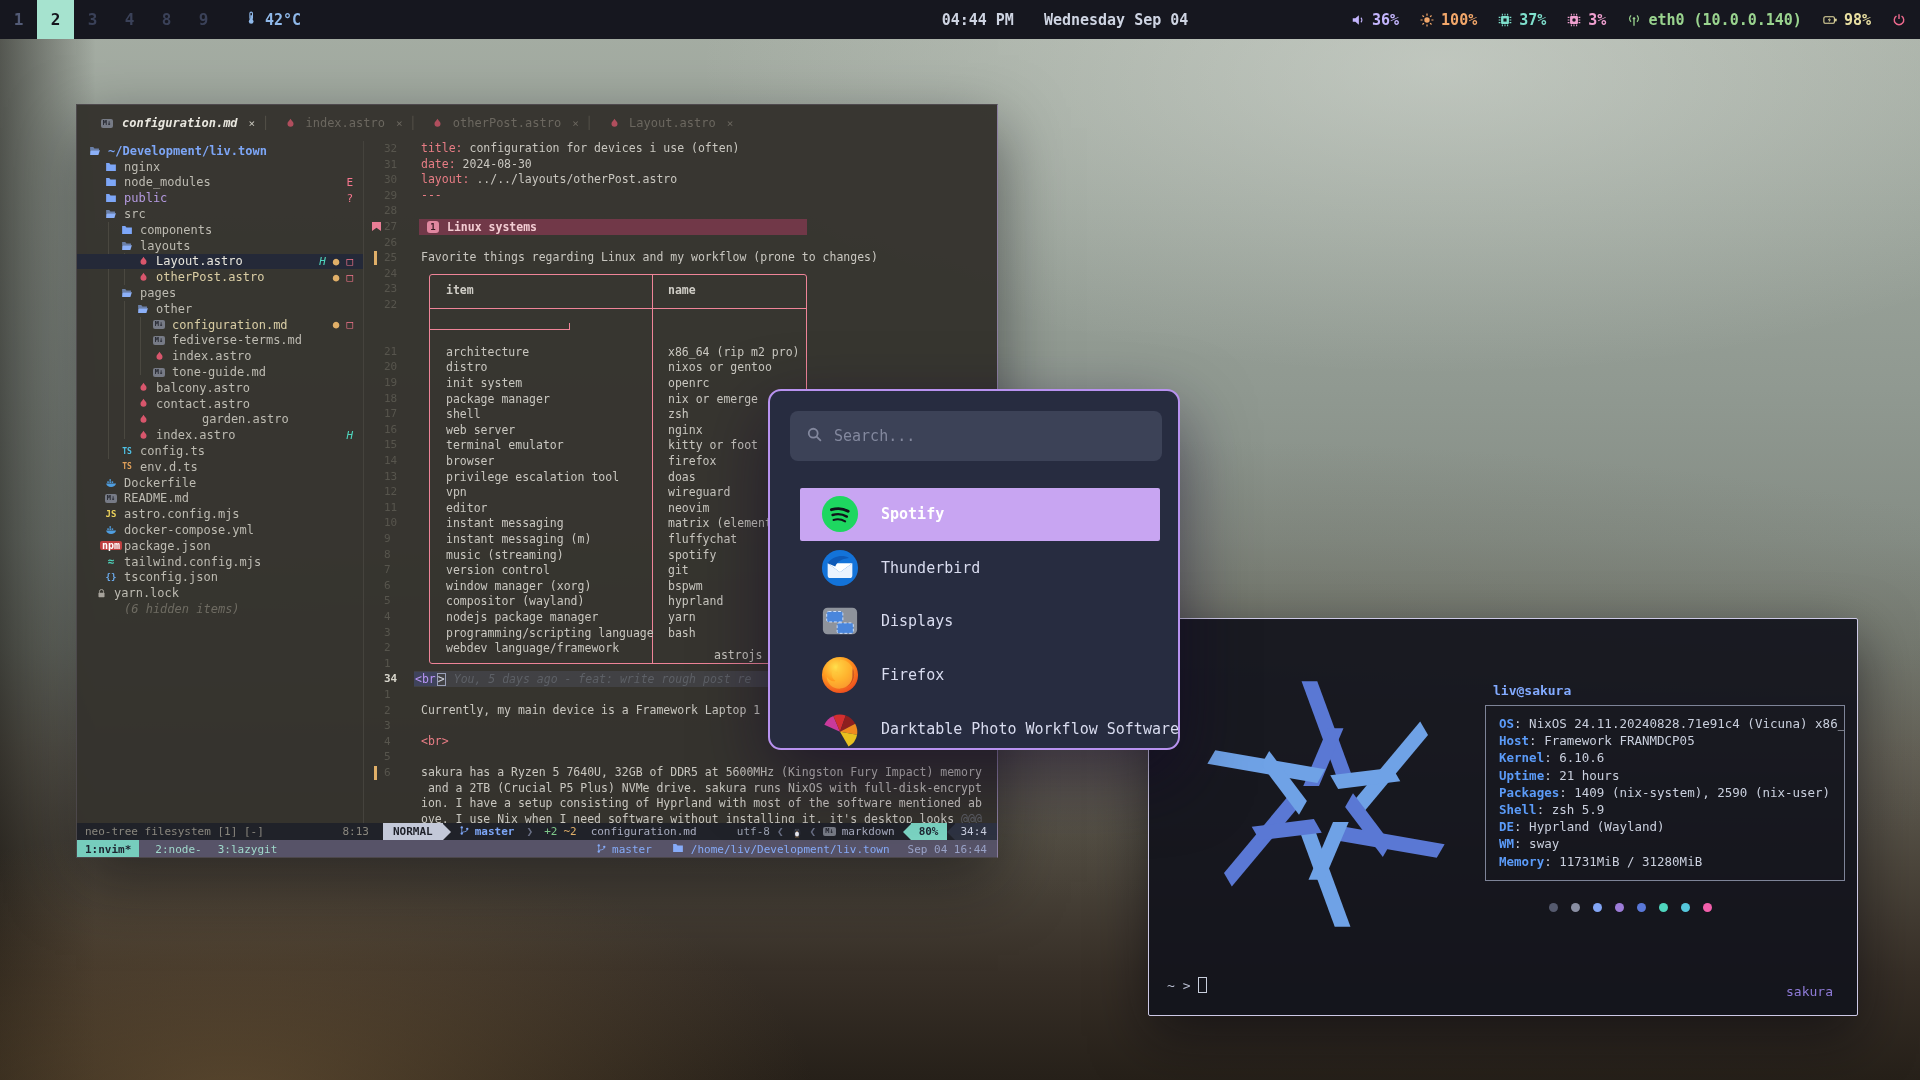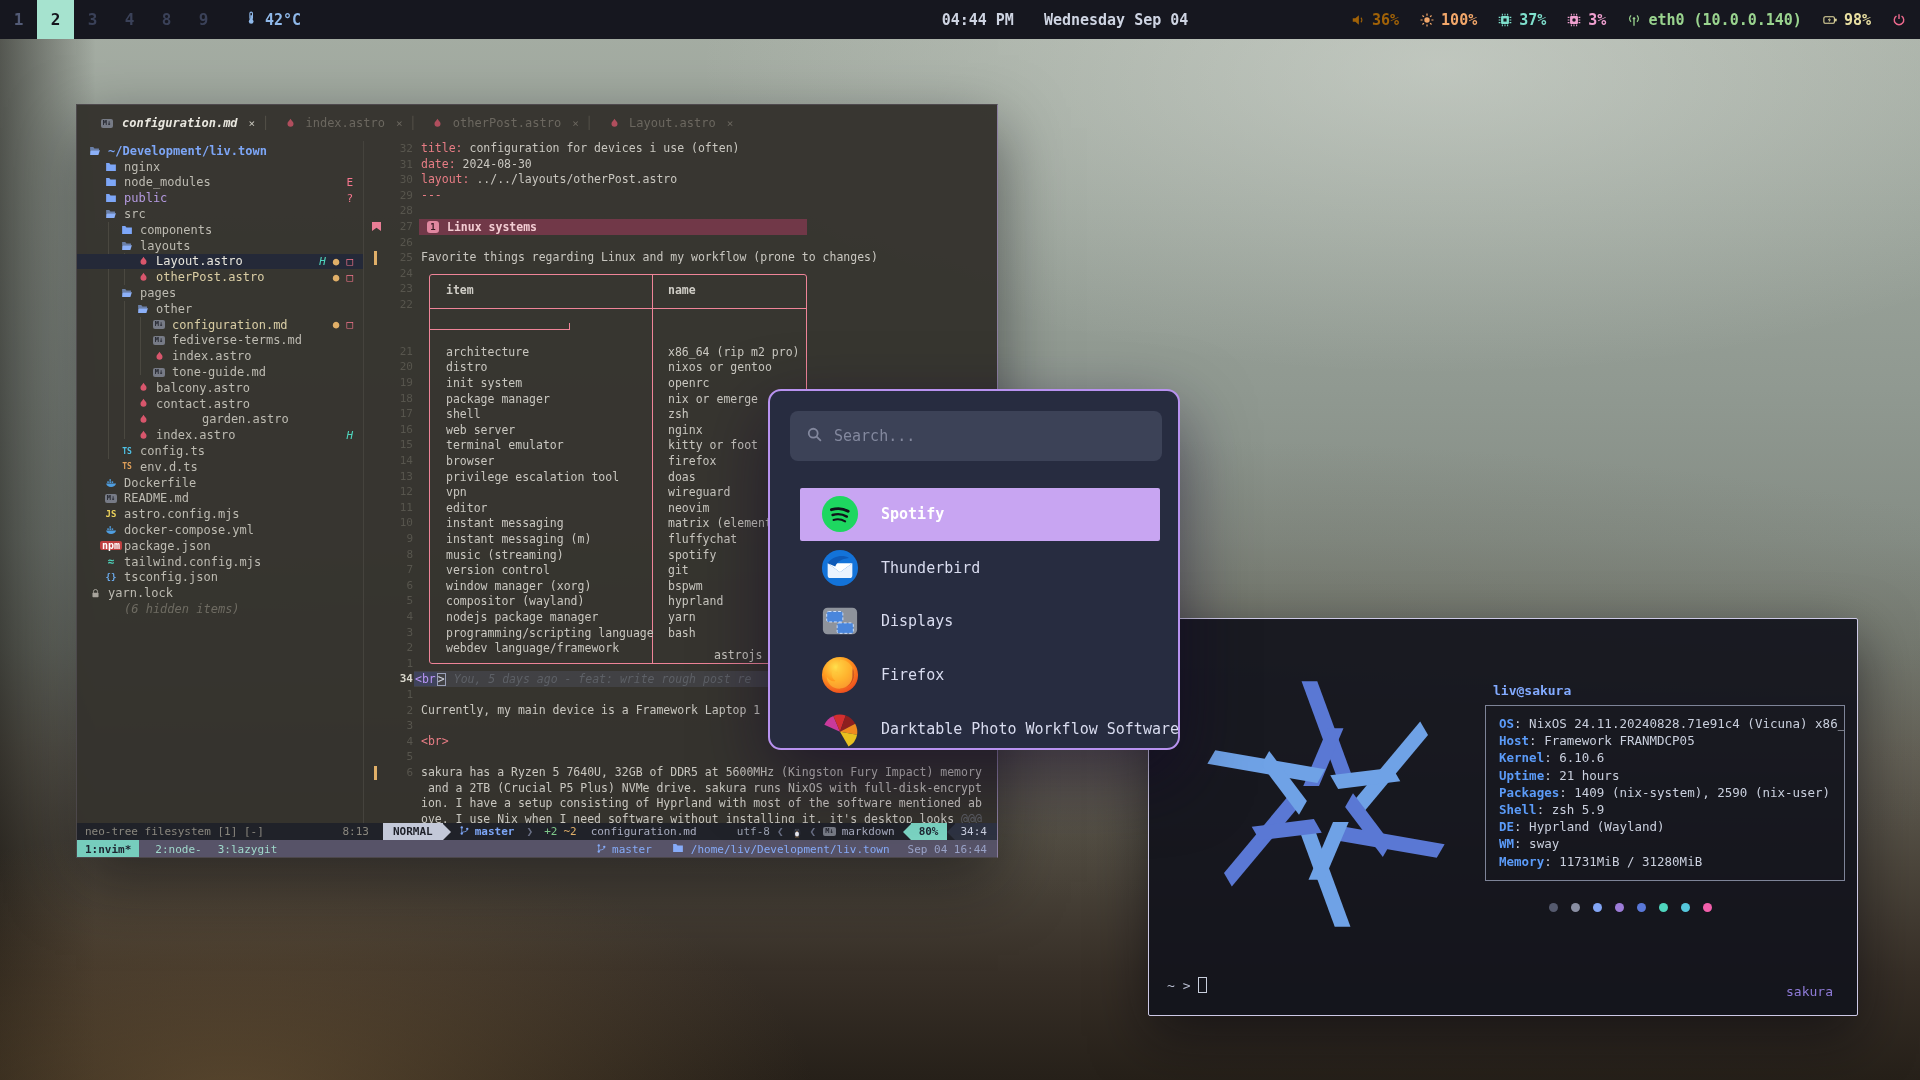--- a/index.html
+++ b/index.html
@@ -56,21 +56,21 @@
   .ic-astro{color:#d8566c}
   .ic-js{color:#e8cf5a;font-size:9px;font-weight:bold}.ic-docker{color:#4f9ee0}.ic-lock{color:#a8a49c}
   .ic-tailwind{color:#4fd6be;font-size:11px;font-weight:bold}
   .ic-json{color:#6aa8e8;font-size:9px;font-weight:bold}
   .ti-md{background:#777b86;color:#23252e;font-size:7px;font-weight:bold;border-radius:2px;padding:0 2px;height:9px;line-height:9px;}
   .ti-npm{background:#bf4040;color:#fff;font-size:10px;font-weight:bold;border-radius:2px;padding:0 2px;height:9px;line-height:9px;}
   .ti-ts{font-size:8px;font-weight:bold;}
   .vsep{position:absolute;left:286px;top:36px;height:682px;width:1px;background:#45433d;}
   
   .code{position:absolute;left:287px;top:36px;right:0;height:682px;overflow:hidden;font-size:11.5px;color:#c9c7c0;}
-  .gnum{position:absolute;left:3px;width:46px;text-align:right;font-size:11px;color:#57554d;height:15.6px;line-height:15.6px;}
+  .gnum{position:absolute;left:20px;width:46px;font-size:11px;color:#57554d;height:15.6px;line-height:15.6px;}
   .gnum.cur{color:#d8d6cc;font-weight:bold;}
   .sign-flag{position:absolute;left:8px;width:9px;height:9px;background:#e87d95;clip-path:polygon(0 0,100% 0,100% 100%,50% 65%,0 100%);}
   .sign-change{position:absolute;left:10px;width:3px;height:14px;background:#e0af68;}
   .cline{position:absolute;height:15.6px;line-height:15.6px;white-space:pre;}
   .fm-key{color:#e87d85;}
   .fm-delim{color:#e87d85;}
   .heading-bar{position:absolute;left:55px;width:388px;height:15.6px;background:#713848;display:flex;align-items:center;padding-left:8px;gap:8px;color:#f3cdd3;font-weight:bold;}
   .h-chip{width:12px;height:12px;border-radius:3px;background:#e087a0;color:#3a1a24;font-size:9px;font-weight:bold;display:inline-flex;align-items:center;justify-content:center;}
   
   .mdtable{position:absolute;left:65px;top:133px;width:378px;height:390px;border:1px solid #ef8498;border-radius:3px;}
@@ -154,21 +154,21 @@
           <circle cx="8.2" cy="11.9" r="2.7"></circle>
           <path d="M8.2 4.8v5.4" stroke="currentColor" stroke-width="1.8"></path>
         </svg></span>
     <span>42°C</span>
   </div>
   <div class="clock">
     <span>04:44 PM</span>
     <span>Wednesday Sep 04</span>
   </div>
   <div class="mods">
-      <span class="mod" style="color: #a16207;">
+      <span class="mod" style="color: #c4b5fd;">
         <svg viewBox="0 0 16 16" width="14" height="14" fill="currentColor">
           <path d="M2 6h3l4-3.5v11L5 10H2z"></path>
           <path d="M11.3 5.4c1.5 1.3 1.5 3.9 0 5.2" fill="none" stroke="currentColor" stroke-width="1.3"></path>
         </svg>
         <b>36%</b>
       </span>
       <span class="mod" style="color: rgb(242, 167, 106);">
         <svg viewBox="0 0 16 16" width="14" height="14" fill="currentColor">
           <circle cx="8" cy="8" r="3.1"></circle>
           <path d="M8 .6V3M8 13v2.4M.6 8H3M13 8h2.4M2.8 2.8l1.7 1.7M11.5 11.5l1.7 1.7M13.2 2.8l-1.7 1.7M4.5 11.5l-1.7 1.7" stroke="currentColor" stroke-width="1.4" fill="none"></path>
@@ -494,21 +494,21 @@
           <span class="ic-tailwind">≈</span>
         </span>
         <span class="lbl ">tailwind.config.mjs</span>
       </div>
       <div class="trow" style="top: 428.6px; padding-left: 26px;">
         <span class="fic">
           <span class="ic-json">{}</span>
         </span>
         <span class="lbl ">tsconfig.json</span>
       </div>
-      <div class="trow" style="top: 444.4px; padding-left: 10px;">
+      <div class="trow" style="top: 444.4px; padding-left: 16px;">
         <span class="fic ic-lock">
           <svg viewBox="0 0 16 16" width="11" height="11" fill="currentColor">
             <path d="M5 7V5.2a3 3 0 0 1 6 0V7" fill="none" stroke="currentColor" stroke-width="1.4"></path>
             <rect x="3.6" y="7" width="8.8" height="6.4" rx="1"></rect>
           </svg>
         </span>
         <span class="lbl ">yarn.lock</span>
       </div>
       <div class="trow" style="top: 460.2px; padding-left: 26px;">
         <span class="fic"></span>

